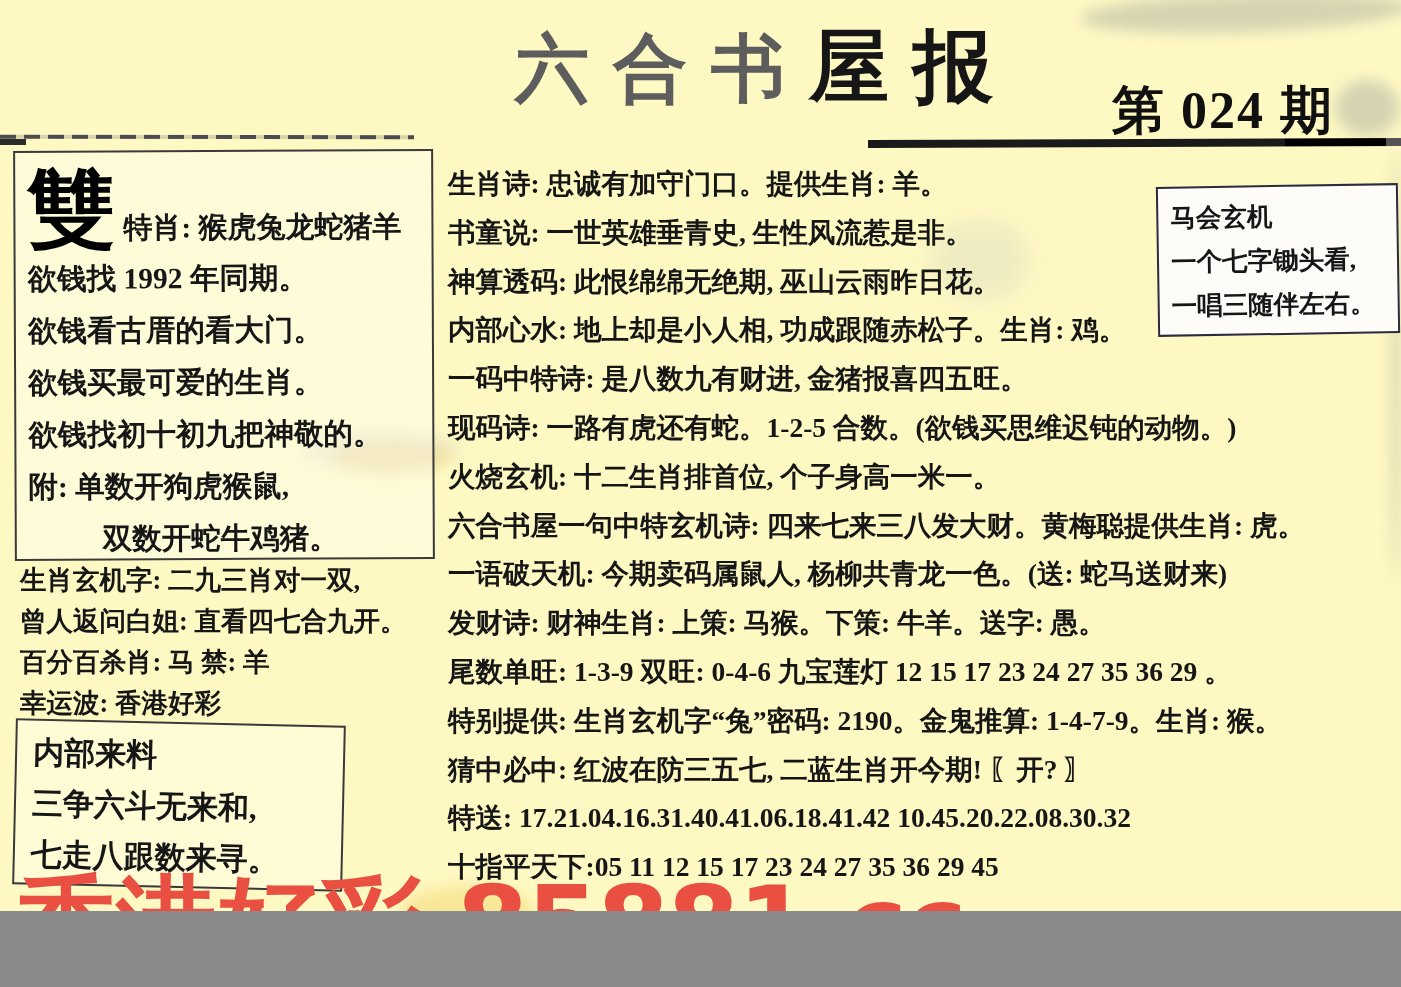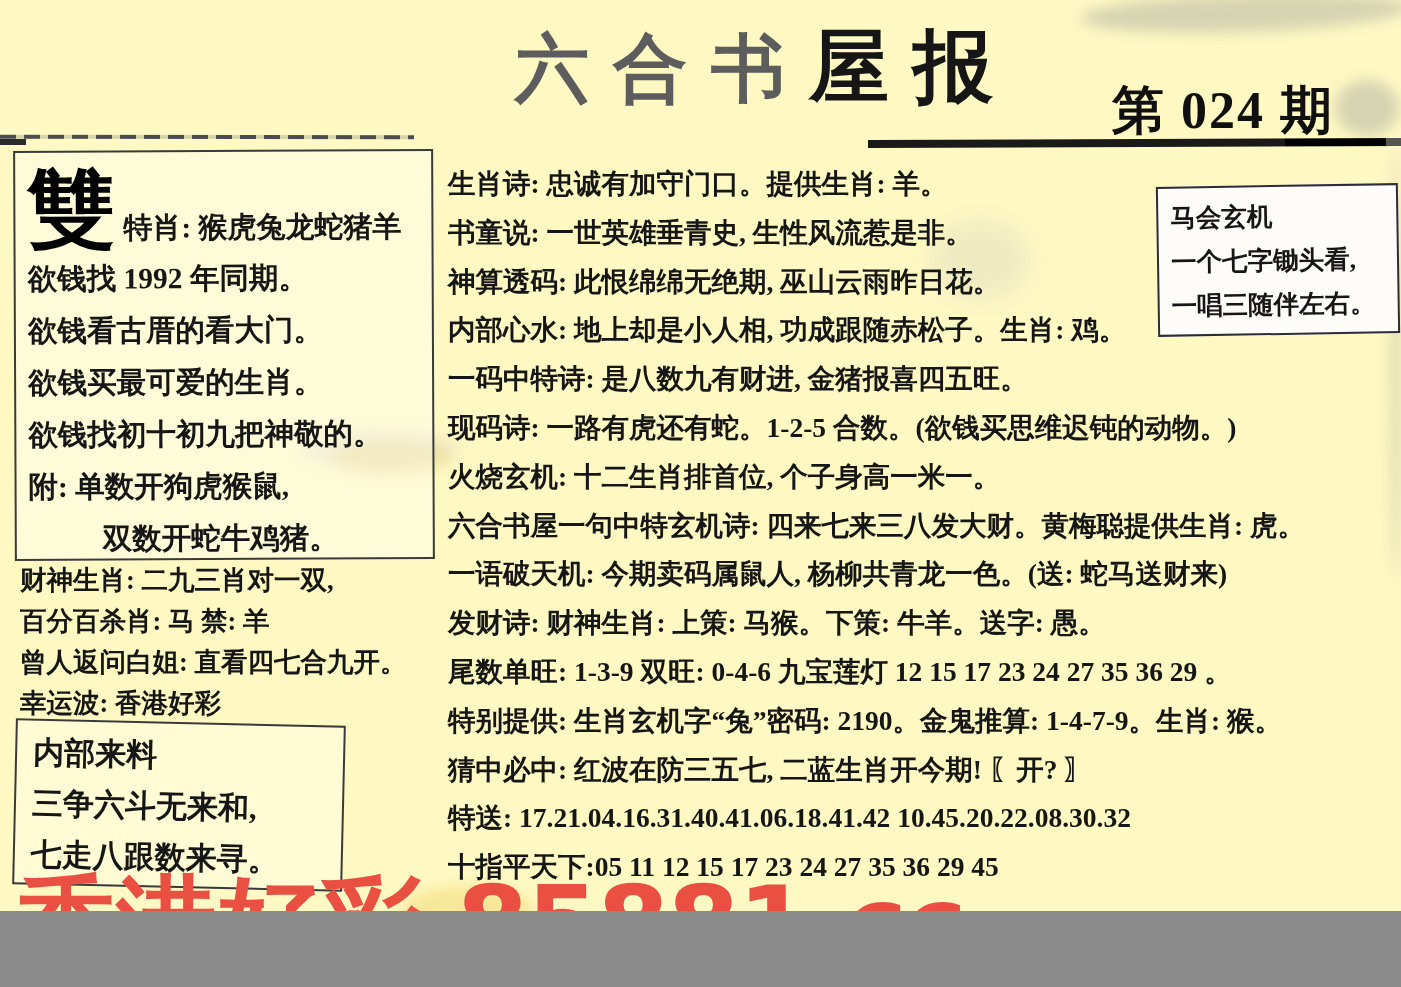--- a/index.html
+++ b/index.html
@@ -141,23 +141,23 @@
     </div>
     <div class="bline">欲钱找 1992 年同期。</div>
     <div class="bline">欲钱看古厝的看大门。</div>
     <div class="bline">欲钱买最可爱的生肖。</div>
     <div class="bline">欲钱找初十初九把神敬的。</div>
     <div class="bline">附: 单数开狗虎猴鼠,</div>
     <div class="bline indent">双数开蛇牛鸡猪。</div>
   </div>
 
   <div class="abs mid-lines">
-    <div class="mline">财神生肖: 二九三肖对一双,</div>
+    <div class="mline">生肖玄机字: 二九三肖对一双,</div>
+    <div class="mline">曾人返问白姐: 直看四七合九开。</div>
     <div class="mline">百分百杀肖: 马  禁: 羊</div>
-    <div class="mline">曾人返问白姐: 直看四七合九开。</div>
     <div class="mline">幸运波: 香港好彩</div>
   </div>
 
   <div class="abs inner-box">
     <div class="iline">内部来料</div>
     <div class="iline">三争六斗无来和,</div>
     <div class="iline">七走八跟数来寻。</div>
   </div>
 
   <div class="abs main-lines">

